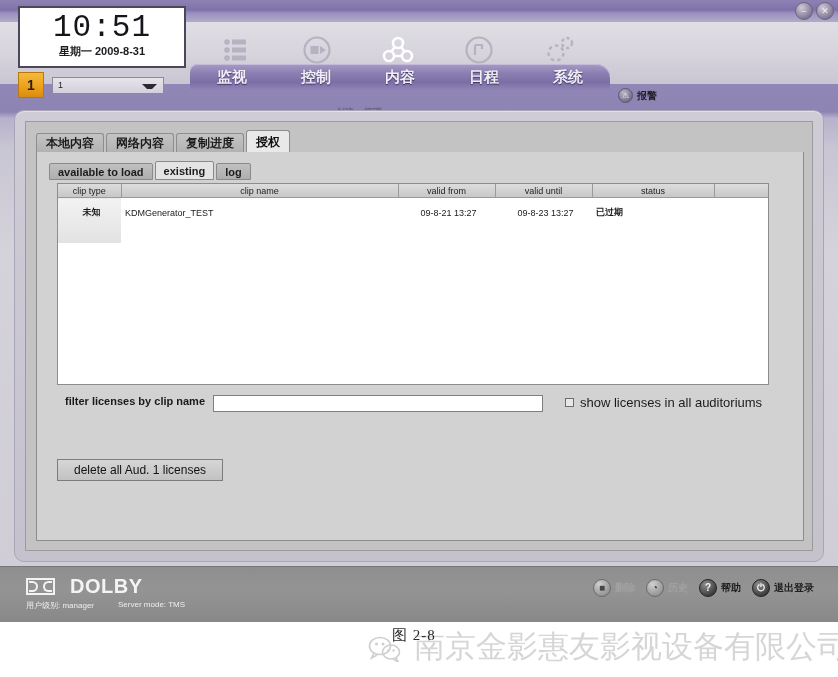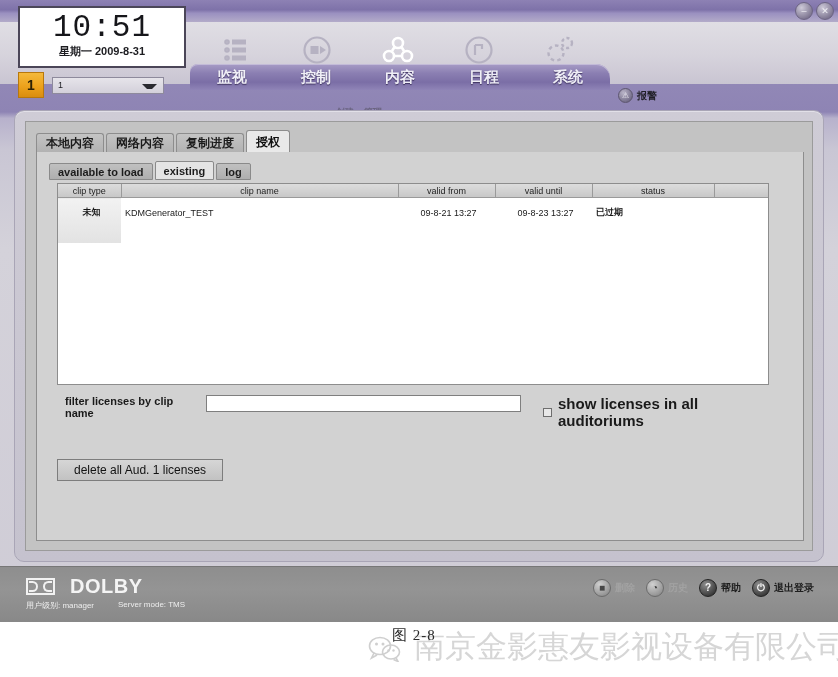--- a/index.html
+++ b/index.html
@@ -165,21 +165,21 @@
   }
   .filter-label{font-size:11px;font-weight:bold;color:#1a1a1a;}
   .filter-input{
     margin-left:8px;width:330px;height:17px;
     background:#ffffff;border:1px solid #7f7f7f;box-sizing:border-box;
   }
   .chk-wrap{margin-left:22px;display:flex;align-items:center;gap:6px;}
   .chk{
     width:9px;height:9px;background:#e8e8e8;border:1px solid #6e6e6e;box-sizing:border-box;
   }
-  .chk-label{font-size:15px;font-weight:bold;color:#1a1a1a;}
+  .chk-label{font-size:13px;font-weight:normal;color:#1a1a1a;}
   
   .del-note{
     position:absolute;left:20px;top:284px;font-size:11px;font-weight:bold;color:#111;
   }
   .del-btn{
     position:absolute;left:20px;top:307px;height:22px;line-height:20px;
     padding:0 16px;font-size:12px;font-weight:normal;color:#121212;
     background:linear-gradient(180deg,#d6d6d6,#c2c2c2);
     border:1px solid #7d7d7d;box-sizing:border-box;
   }

